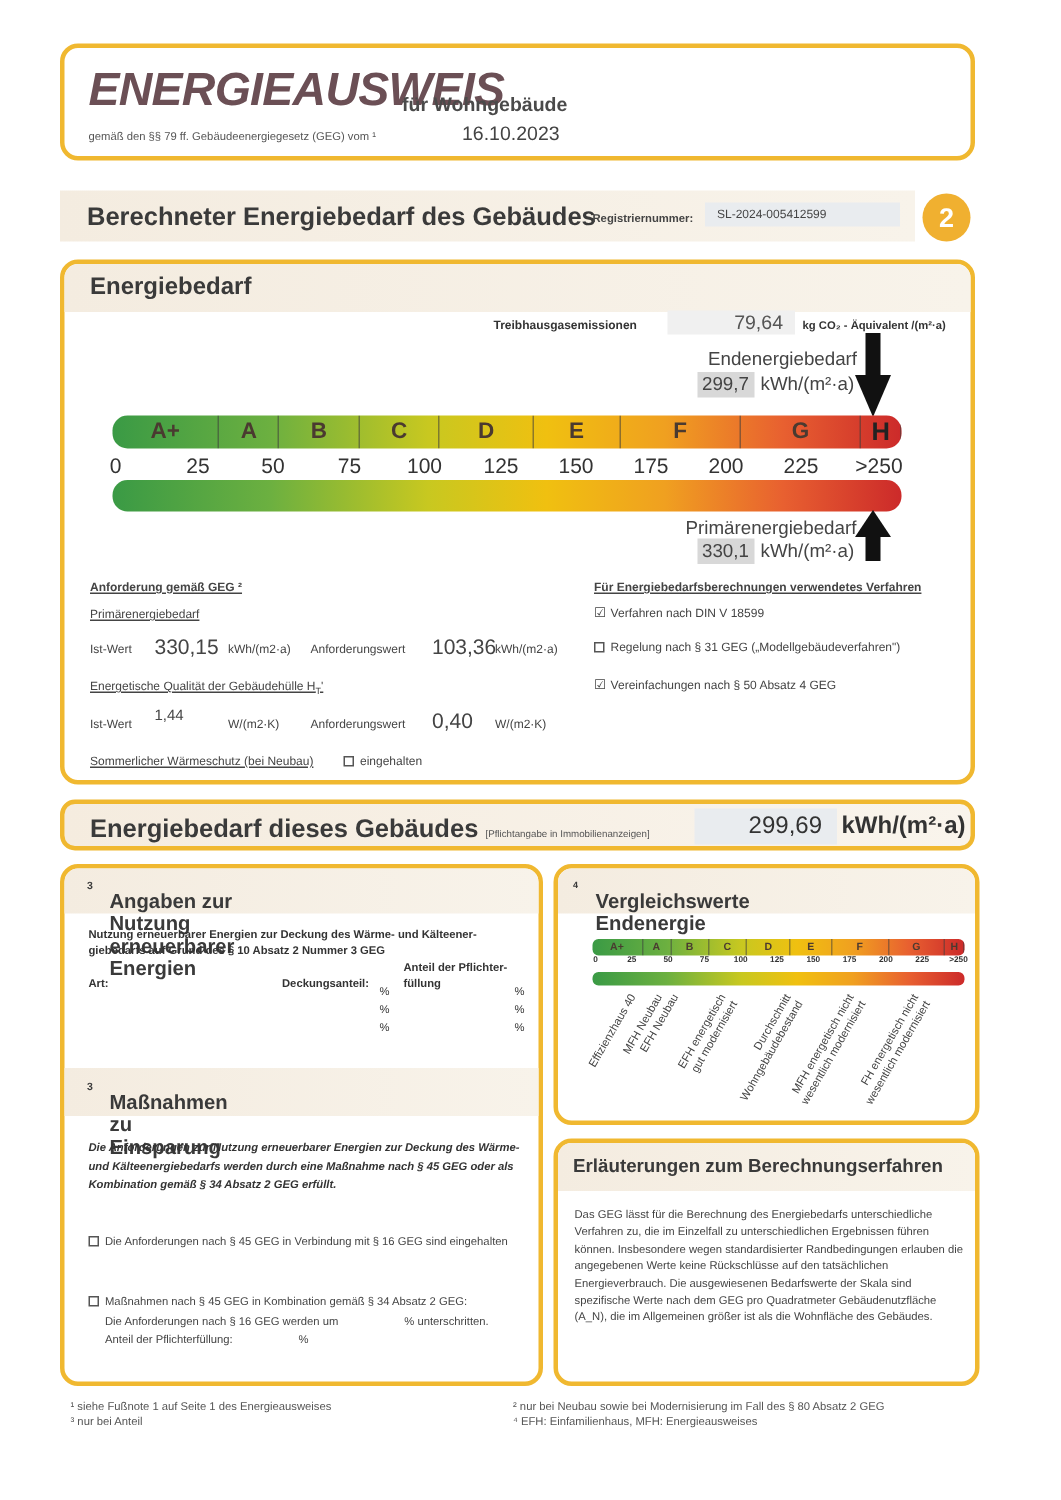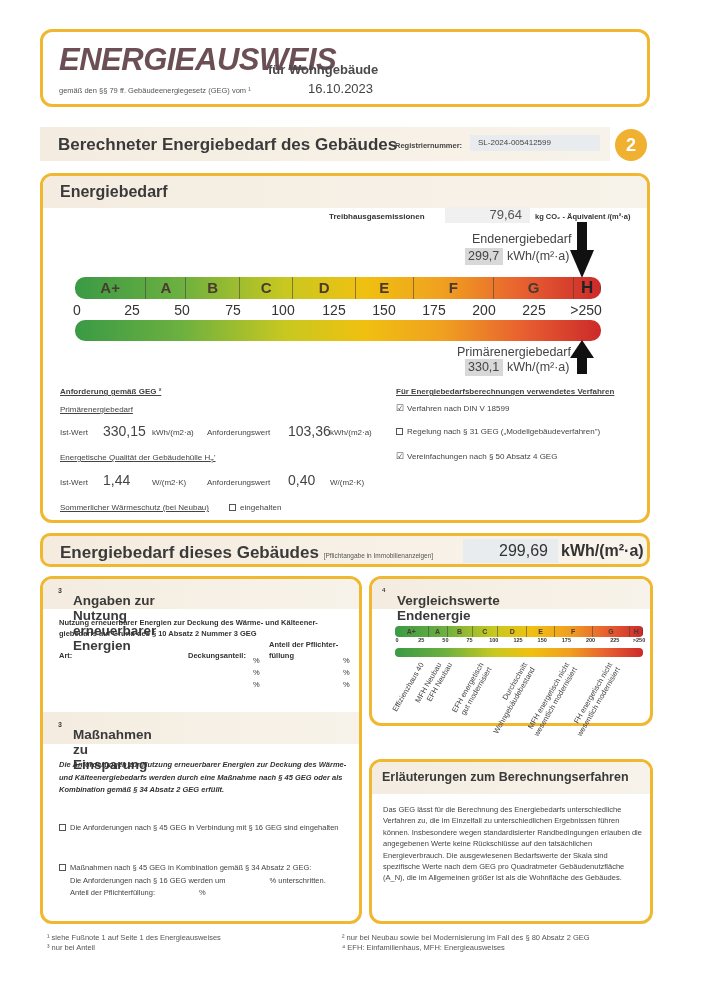--- a/index.html
+++ b/index.html
@@ -47,21 +47,21 @@
   #bar-box .v { position: absolute; left: 420px; top: 3px; width: 95px; height: 24px; font-size: 16px; color: #333; text-align: right; padding: 3px 10px; }
   #bar-box .unit { position: absolute; left: 518px; top: 6px; font-weight: bold; font-size: 16px; color: #333; }
 
   
   #ren-box { left: 40px; top: 576px; width: 322px; height: 348px; }
   .bhd { position: absolute; left: 0; width: 316px; height: 30px; }
   .bhd span { position: absolute; left: 15px; top: 7px; font-weight: bold; font-size: 13.5px; color: #3a3a3a; }
   .bold8 { font-weight: bold; font-size: 7.5px; color: #333; }
 
   
-  #cmp-box { left: 369px; top: 576px; width: 284px; height: 150px; }
+  #cmp-box { left: 369px; top: 576px; width: 284px; height: 174px; }
   .mscale { position: absolute; left: 23px; width: 248px; border-radius: 4px; }
   #mscale-top { top: 47px; height: 11px; background: linear-gradient(to right, #3a9a45 0%, #6cb040 20%, #c8c820 40%, #f0c010 55%, #f0a020 70%, #e86030 85%, #cc2a2a 100%); display: flex; overflow: hidden; }
   #mscale-top .cls { border-right: 1px solid rgba(60,60,60,0.5); text-align: center; font-size: 7px; font-weight: bold; color: #4a3a30; line-height: 11px; }
   #mscale-bot { top: 69px; height: 9px; background: linear-gradient(to right, #3a9a45 0%, #6cb040 20%, #c8c820 40%, #f0c010 55%, #f0a020 70%, #e86030 85%, #cc2a2a 100%); }
   .mtick { position: absolute; top: 58px; font-size: 5.5px; font-weight: bold; color: #333; transform: translateX(-50%); }
   .rot { position: absolute; font-size: 7.5px; color: #444; transform: rotate(-60deg); transform-origin: right top; white-space: nowrap; text-align: right; line-height: 9px; }
 
   
   #exp-box { left: 369px; top: 759px; width: 284px; height: 165px; }
   .exp-text { position: absolute; left: 11px; top: 42px; width: 262px; font-size: 7.5px; line-height: 11.4px; color: #444; }
@@ -144,21 +144,21 @@
 <span class="abs u" style="left:60px;top:405px;font-size:8px;color:#444;">Primärenergiebedarf</span>
 <span class="lbl" style="left:60px;top:428px;">Ist-Wert</span>
 <span class="val" style="left:103px;top:423px;font-size:14px;">330,15</span>
 <span class="lbl" style="left:152px;top:428px;">kWh/(m2·a)</span>
 <span class="lbl" style="left:207px;top:428px;">Anforderungswert</span>
 <span class="val" style="left:288px;top:423px;font-size:14px;">103,36</span>
 <span class="lbl" style="left:330px;top:428px;">kWh/(m2·a)</span>
 
 <span class="abs u" style="left:60px;top:453px;font-size:8px;color:#444;"><span>Energetische Qualität der Gebäudehülle H</span><sub style="font-size:6px;">T</sub><span>'</span></span>
 <span class="lbl" style="left:60px;top:478px;">Ist-Wert</span>
-<span class="val" style="left:103px;top:472px;font-size:14px;">1,44</span>
+<span class="val" style="left:103px;top:472px;font-size:10px;">1,44</span>
 <span class="lbl" style="left:152px;top:478px;">W/(m2·K)</span>
 <span class="lbl" style="left:207px;top:478px;">Anforderungswert</span>
 <span class="val" style="left:288px;top:472px;font-size:14px;">0,40</span>
 <span class="lbl" style="left:330px;top:478px;">W/(m2·K)</span>
 
 <span class="lbl u" style="left:60px;top:503px;">Sommerlicher Wärmeschutz (bei Neubau)</span>
 <span class="lbl" style="left:229px;top:503px;"><span class="cb"></span><span>eingehalten</span></span>
 
 <span class="abs u" style="left:396px;top:387px;font-size:8px;font-weight:bold;color:#444;">Für Energiebedarfsberechnungen verwendetes Verfahren</span>
 <div id="proc-list">

